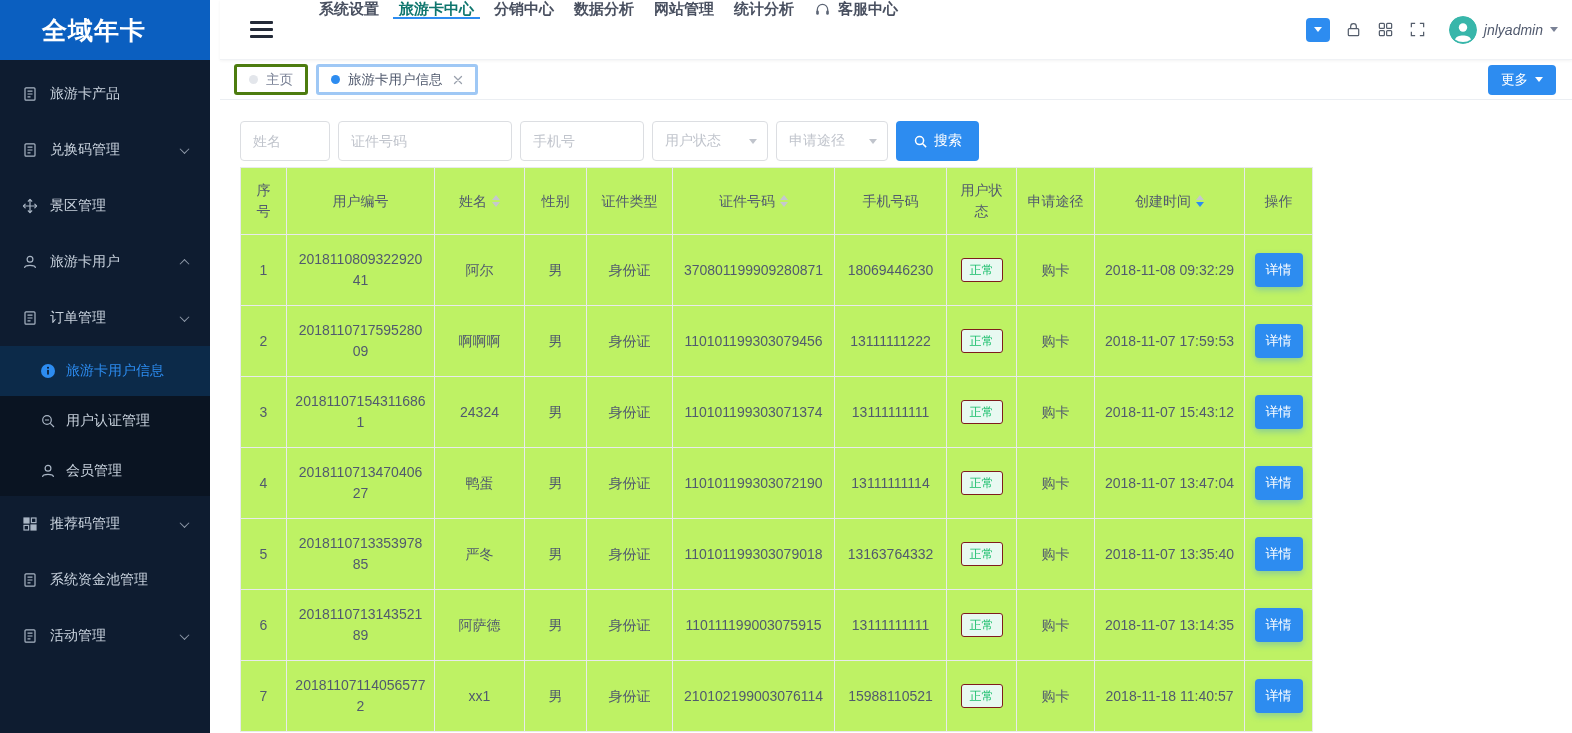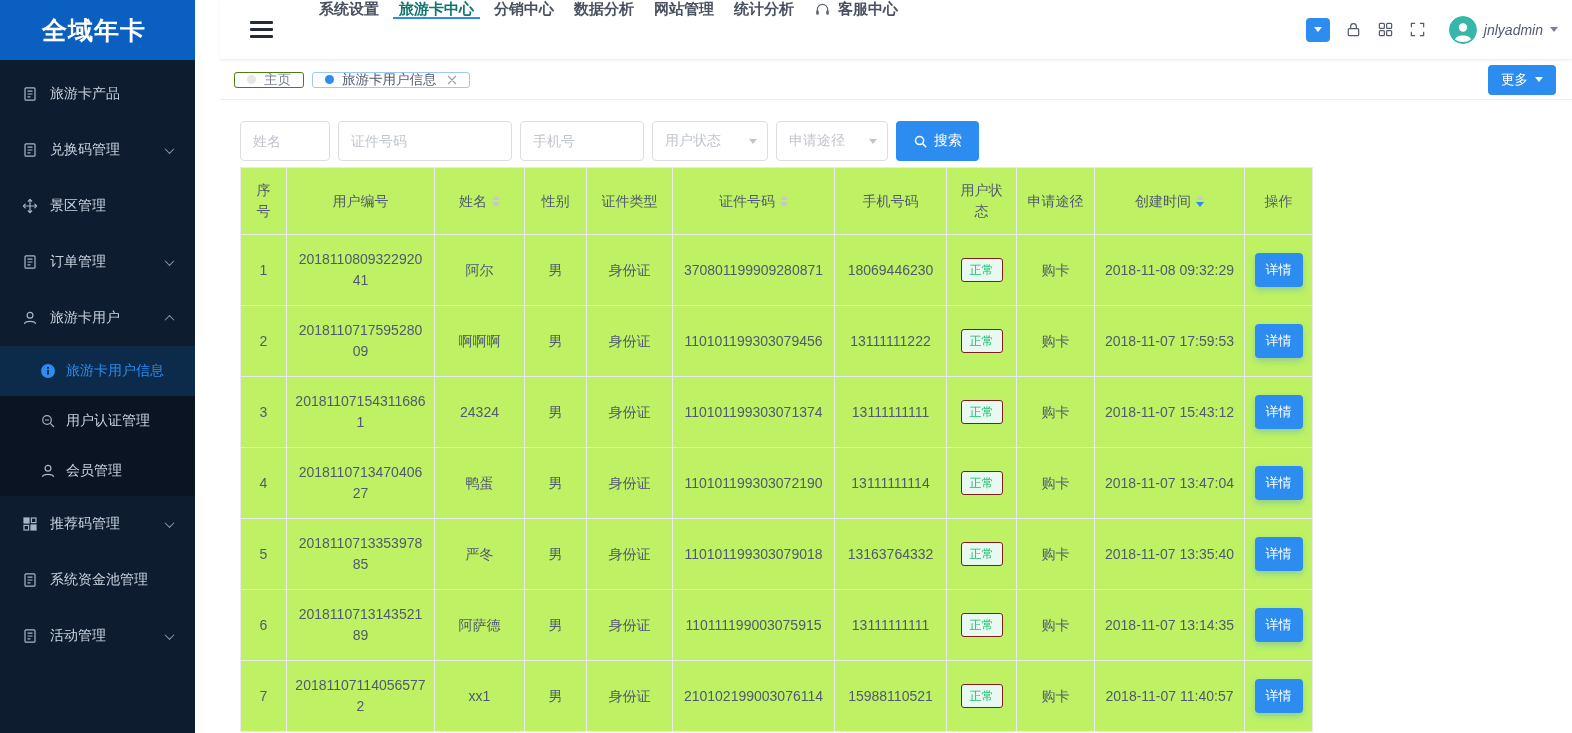--- a/index.html
+++ b/index.html
@@ -1,21 +1,21 @@
 <!DOCTYPE html>
 <html><head>
 <meta charset="utf-8">
 <style>
   * { margin:0; padding:0; box-sizing:border-box; }
   html,body { width:1572px; height:733px; overflow:hidden; }
   body { font-family:"Liberation Sans","DejaVu Sans",sans-serif; font-size:14px; color:#515a6e; background:#fff; }
   svg { display:block; }
 
   
-  .sidebar { position:fixed; left:0; top:0; bottom:0; width:195px; background:#0e1c30; z-index:20; }
+  .sidebar { position:fixed; left:0; top:0; bottom:0; width:210px; background:#0e1c30; z-index:20; }
   .logo { height:60px; background:#0b5fc0; display:flex; align-items:center; padding-left:42px; color:#fff; font-size:25px; font-weight:700; letter-spacing:1px; cursor:pointer; }
   .menu { padding-top:6px; }
   .menu-item { height:56px; display:flex; align-items:center; padding:0 22px; color:#c9d3de; cursor:pointer; font-size:14px; }
   .mi-icon { width:16px; height:16px; margin-right:12px; color:#a9b5c4; display:inline-flex; flex:none; }
   .menu-item .chev { margin-left:auto; }
   .chev { width:7px; height:7px; border-right:1.5px solid #8e99a8; border-bottom:1.5px solid #8e99a8; display:inline-block; flex:none; }
   .chev.down { transform:rotate(45deg) translate(-1px,-1px); }
   .chev.up { transform:rotate(-135deg) translate(-1px,-1px); }
   .submenu { background:#0a1422; }
   .submenu-item { height:50px; display:flex; align-items:center; padding:0 22px 0 40px; color:#c9d3de; cursor:pointer; font-size:14px; }
@@ -40,21 +40,21 @@
   .caret { width:0; height:0; border-left:4px solid transparent; border-right:4px solid transparent; border-top:5px solid #fff; display:inline-block; }
   .caret.gray { border-top-color:#c0c4cc; }
   .caret.dark { border-top-color:#7a8296; }
   .hicon { display:inline-flex; color:#545d6b; cursor:pointer; }
   .user { display:flex; align-items:center; gap:7px; cursor:pointer; margin-left:8px; }
   .avatar { display:inline-flex; border-radius:50%; overflow:hidden; }
   .username { font-size:14px; color:#515a6e; }
 
   
   .tabbar { height:40px; flex:none; display:flex; align-items:center; padding:0 14px; background:#fff; border-bottom:1px solid #ebeef2; position:relative; z-index:5; }
-  .tab { height:16px; display:flex; align-items:center; gap:8px; padding:0 12px; border:1px solid #4d7c0f; border-radius:3px; margin-right:8px; background:#fff; color:#7a8296; cursor:pointer; font-size:13.5px; }
+  .tab { height:31px; display:flex; align-items:center; gap:8px; padding:0 12px; border:3px solid #4d7c0f; border-radius:3px; margin-right:8px; background:#fff; color:#7a8296; cursor:pointer; font-size:13.5px; }
   .tab-dot { width:9px; height:9px; border-radius:50%; background:#e3e6eb; flex:none; }
   .tab.active { border-color:#9fc8f5; color:#515a6e; }
   .tab.active .tab-dot { background:#2d8cf0; }
   .tab-close { display:inline-flex; color:#9aa1ad; cursor:pointer; margin-left:2px; }
   .more-btn { position:absolute; right:16px; top:50%; transform:translateY(-50%); background:#2d8cf0; color:#fff; border:none; border-radius:4px; height:30px; padding:0 13px; display:flex; align-items:center; gap:7px; font-size:13.5px; cursor:pointer; }
 
   
   .content { flex:1; padding:21px 20px 0 20px; overflow:hidden; background:#fff; }
   .filters { display:flex; gap:8px; margin-bottom:6px; }
   .f-input { height:40px; border:1px solid #dcdee2; border-radius:4px; padding:0 12px; font-size:14px; color:#515a6e; outline:none; background:#fff; }
@@ -121,40 +121,40 @@
             </g>
           </svg>
         </span>
       <span class="mi-label">景区管理</span>
     </div>
 
     <div class="menu-item">
       <span class="mi-icon">
           <svg width="16" height="16" viewBox="0 0 16 16">
             <g fill="none" stroke="currentColor" stroke-width="1.2">
+              <circle cx="8" cy="5.2" r="2.9"></circle>
+              <path d="M2.6 14c0-3.4 10.8-3.4 10.8 0"></path>
+            </g>
+          </svg>
+        </span>
+      <span class="mi-label">旅游卡用户</span>
+      <i class="chev up"></i>
+    </div>
+
+    <div class="menu-item">
+      <span class="mi-icon">
+          <svg width="16" height="16" viewBox="0 0 16 16">
+            <g fill="none" stroke="currentColor" stroke-width="1.2">
               <rect x="3" y="1.8" width="10" height="12.4" rx="1"></rect>
               <path d="M5.5 5.2h5M5.5 8h5M5.5 10.8h3"></path>
             </g>
           </svg>
         </span>
       <span class="mi-label">订单管理</span>
       <i class="chev down"></i>
-    </div>
-
-    <div class="menu-item">
-      <span class="mi-icon">
-          <svg width="16" height="16" viewBox="0 0 16 16">
-            <g fill="none" stroke="currentColor" stroke-width="1.2">
-              <circle cx="8" cy="5.2" r="2.9"></circle>
-              <path d="M2.6 14c0-3.4 10.8-3.4 10.8 0"></path>
-            </g>
-          </svg>
-        </span>
-      <span class="mi-label">旅游卡用户</span>
-      <i class="chev up"></i>
     </div>
 
     <div class="submenu">
       <div class="submenu-item active">
         <span class="si-icon">
             <svg width="16" height="16" viewBox="0 0 16 16">
               <circle cx="8" cy="8" r="7" fill="#2d8cf0"></circle>
               <circle cx="8" cy="4.8" r="1" fill="#0a1422"></circle>
               <rect x="7.2" y="6.8" width="1.6" height="5" rx="0.8" fill="#0a1422"></rect>
             </svg>
@@ -481,20 +481,20 @@
       <tr>
         <td>7</td>
         <td>201811071140565772</td>
         <td>xx1</td>
         <td>男</td>
         <td>身份证</td>
         <td>210102199003076114</td>
         <td>15988110521</td>
         <td><span class="badge">正常</span></td>
         <td>购卡</td>
-        <td>2018-11-07 11:40:57</td>
+        <td>2018-11-18 11:40:57</td>
         <td><button class="detail-btn">详情</button></td>
       </tr>
     </tbody>
     </table>
 
   </div>
 </div>
 
 </body></html>

